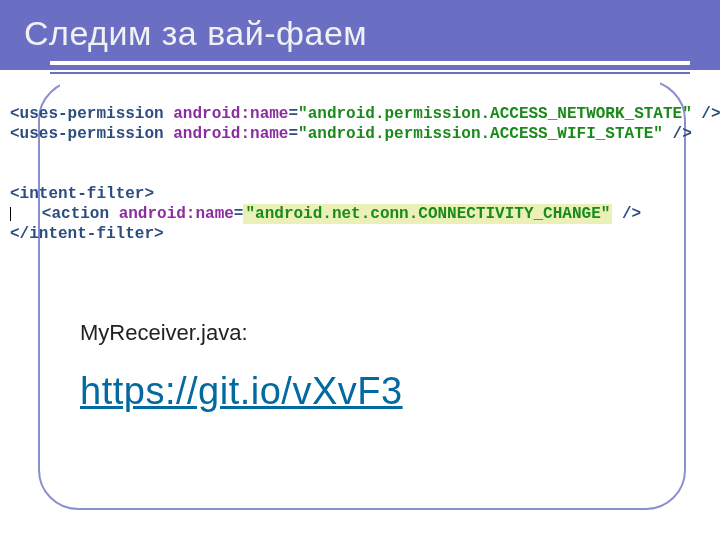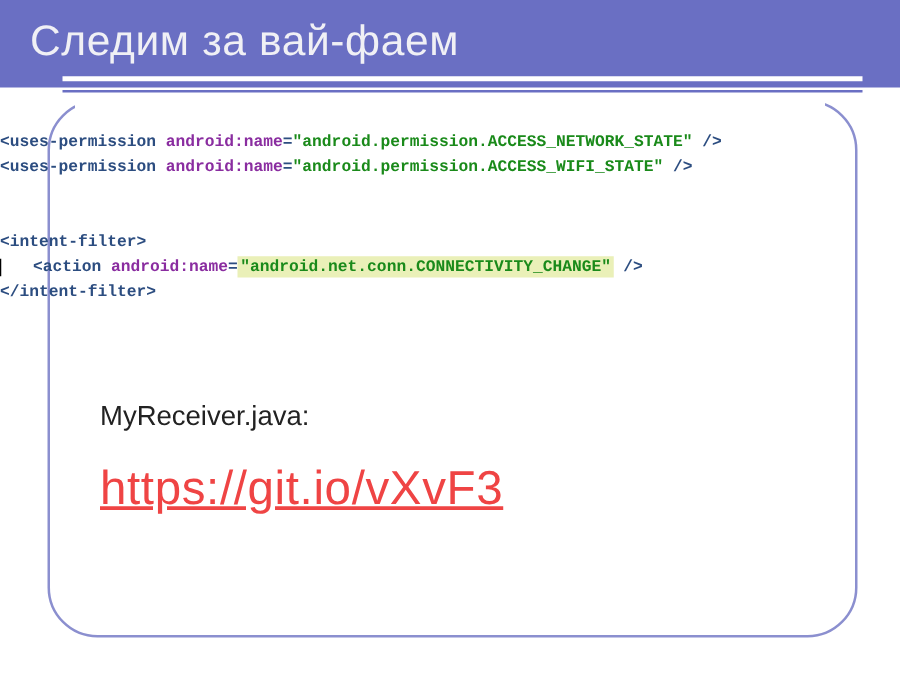--- a/index.html
+++ b/index.html
@@ -66,25 +66,25 @@
     position: absolute;
     left: 60px;
     top: 70px;
     width: 600px;
     height: 20px;
     background: #ffffff;
   }
 
   .code-block {
     position: absolute;
-    left: 0;
+    left: 10px;
     top: 104px;
     width: 700px;
     font-family: "Courier New", Courier, monospace;
-    font-size: 13px;
+    font-size: 16px;
     font-weight: bold;
     line-height: 20px;
     color: #111;
     white-space: pre;
   }
   .kw   { color: #2c4d80; }   
   .attr { color: #8a2da0; }   
   .val  { color: #1a8a1a; font-weight: bold; } 
   .punct{ color: #2c4d80; }
   .hl {
@@ -104,21 +104,21 @@
     position: absolute;
     left: 80px;
     font-size: 22px;
     color: #222;
   }
   .label-line { top: 320px; }
   .url-line {
     top: 370px;
     font-size: 38px;
     font-weight: 500;
-    color: #ef4444;
+    color: #0369a1;
     text-decoration: underline;
     letter-spacing: 0.5px;
   }
 </style>
 </head>
 <body>
 
 <div class="slide">
 
   <div class="round-card"></div>

